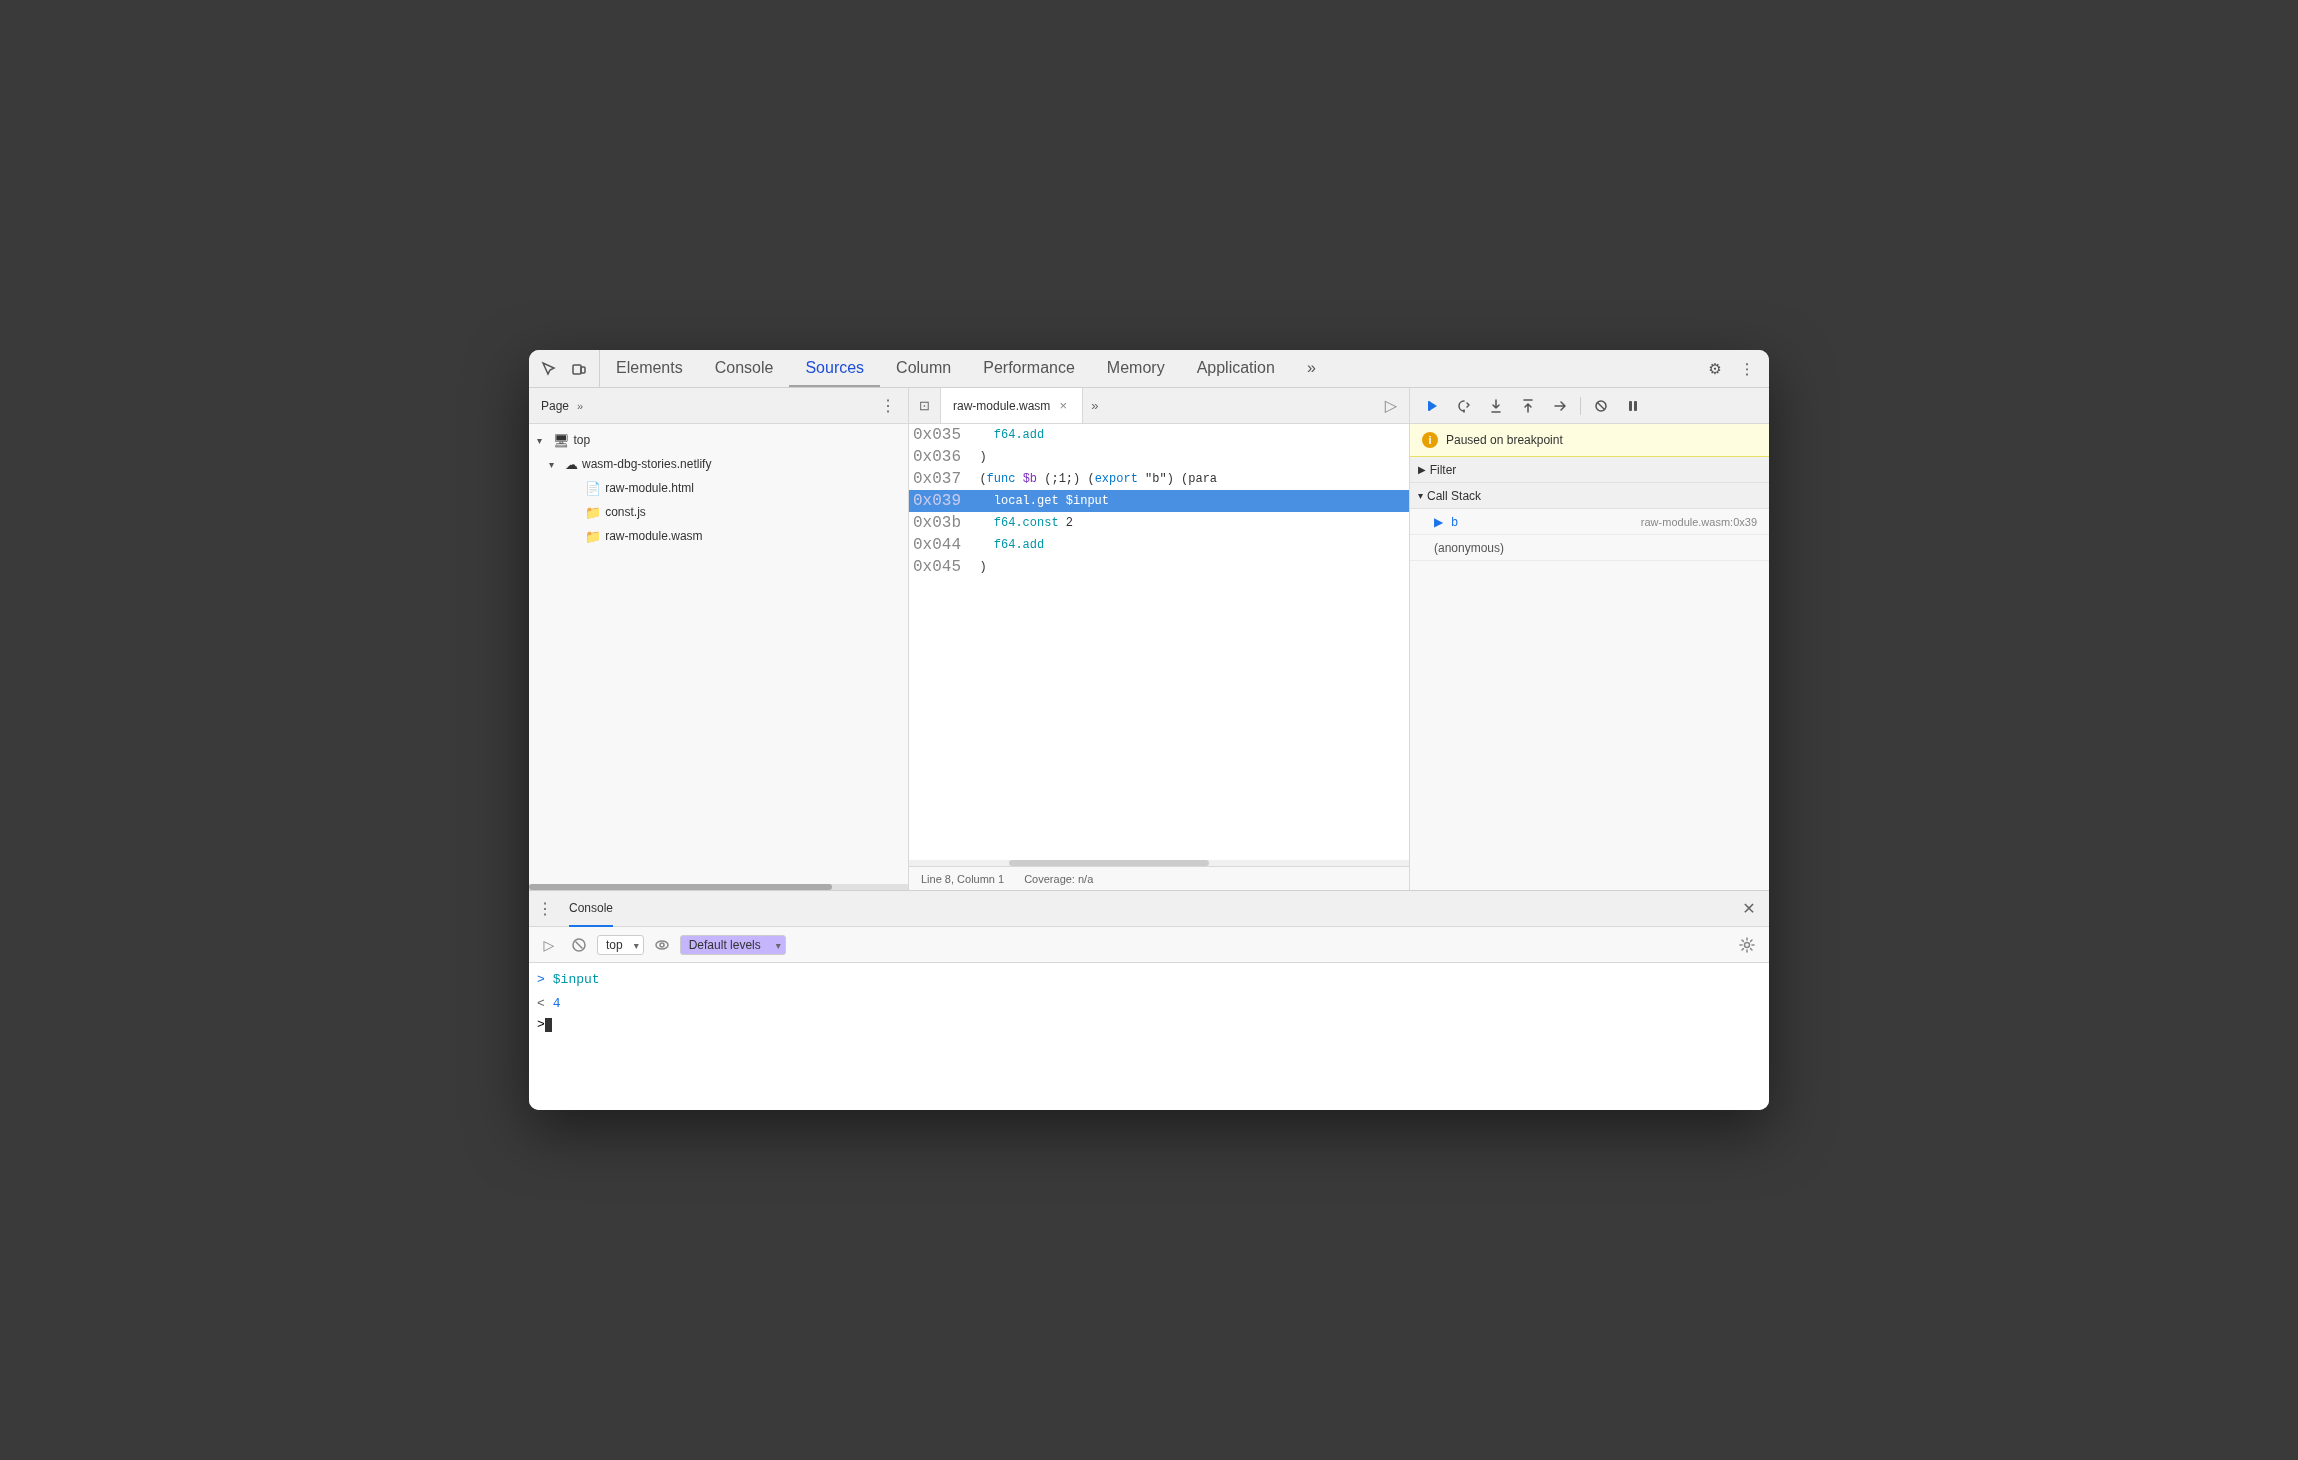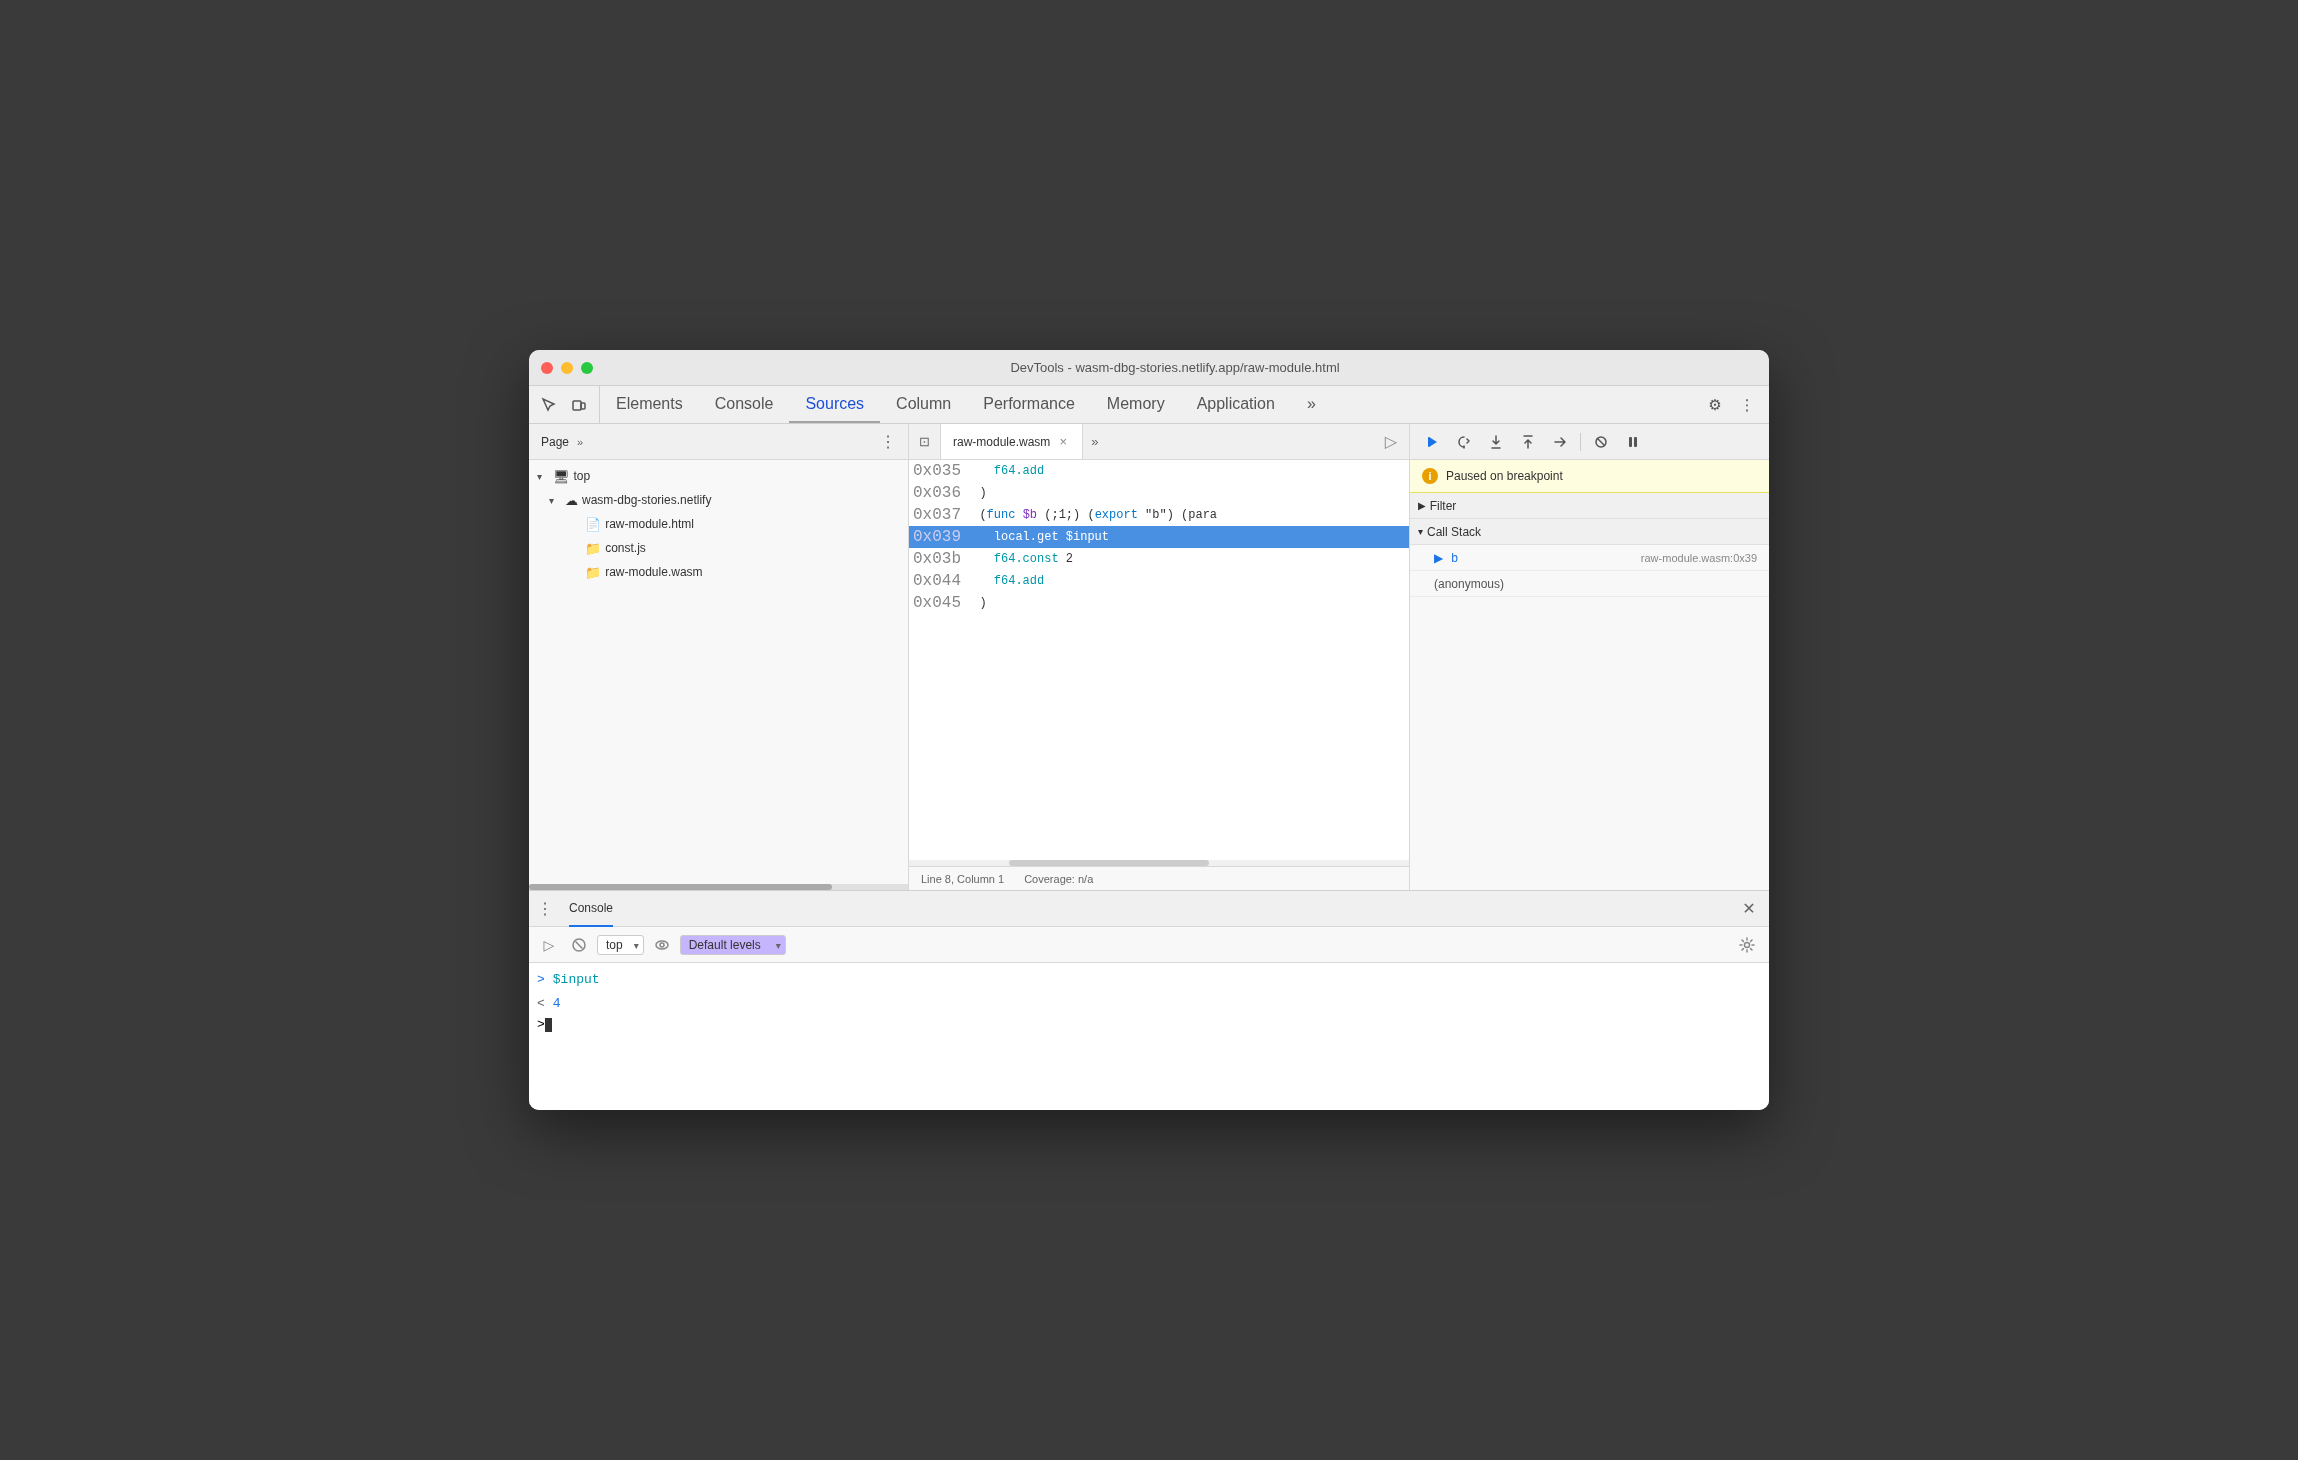--- a/index.html
+++ b/index.html
@@ -615,28 +615,20 @@
       height: 14px;
       background: #333;
       vertical-align: middle;
     }
   </style>
 </head>
 <body>
 
 <div class="window">
 
-  <div class="titlebar">
-    <div class="traffic-lights">
-      <div class="tl tl-red"></div>
-      <div class="tl tl-yellow"></div>
-      <div class="tl tl-green"></div>
-    </div>
-    <div class="titlebar-text">DevTools - wasm-dbg-stories.netlify.app/raw-module.html</div>
-  </div>
 
   <div class="devtools-body">
 
     <div class="tabs-bar">
       <div class="tab-icons">
         <div class="tab-icon-btn">
           <svg width="16" height="16" viewBox="0 0 16 16" fill="none">
             <path d="M2 2L7 13L9 9L13 7L2 2Z" stroke="#555" stroke-width="1.5" fill="none"></path>
           </svg>
         </div>

